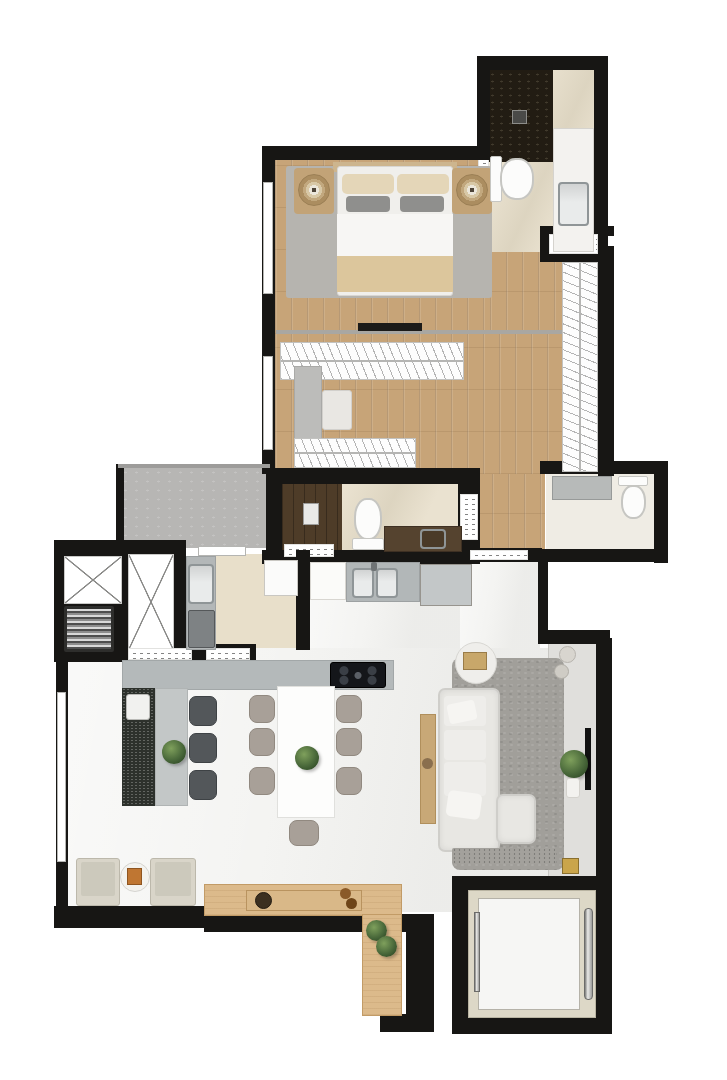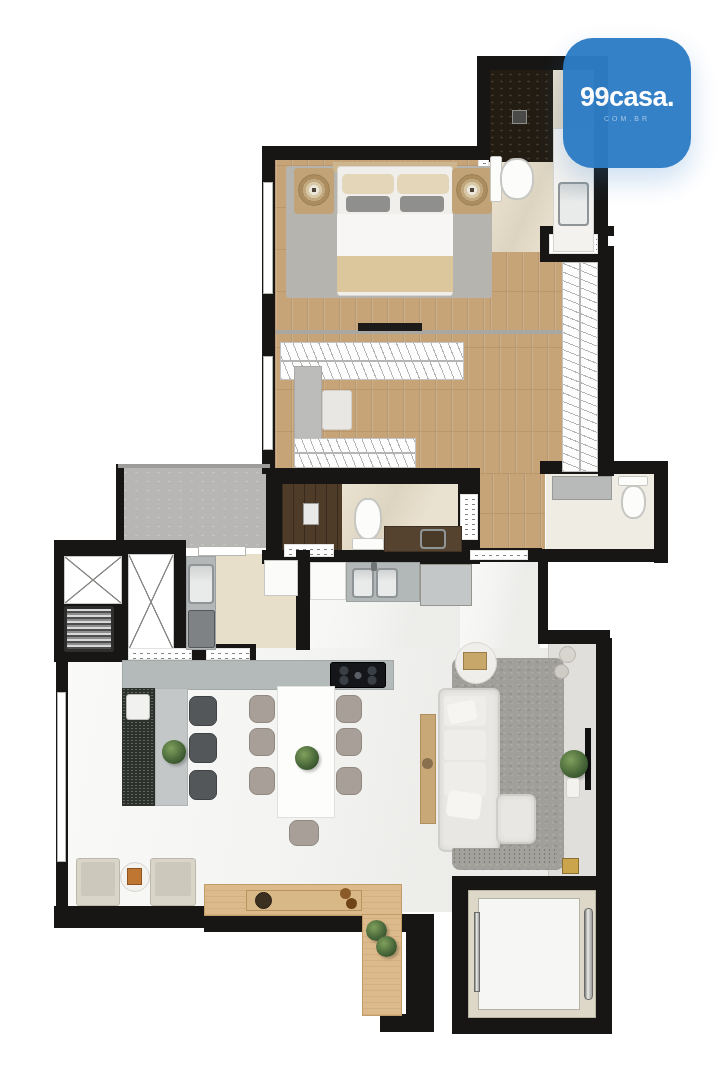--- a/index.html
+++ b/index.html
@@ -215,17 +215,13 @@
     <div class="el t-circle" style="left: 255px; top: 892px; width: 17px; height: 17px; background: rgb(60, 48, 32); border: 1px solid rgb(36, 28, 18);"></div>
     <div class="el t-circle" style="left: 340px; top: 888px; width: 11px; height: 11px; background: rgb(138, 90, 40);"></div>
     <div class="el t-circle" style="left: 346px; top: 898px; width: 11px; height: 11px; background: rgb(111, 69, 24);"></div>
     <div class="el t-wood2" style="left: 362px; top: 914px; width: 40px; height: 102px;"></div>
     <div class="el t-plant" style="left: 366px; top: 920px; width: 21px; height: 21px;"></div>
     <div class="el t-plant" style="left: 376px; top: 936px; width: 21px; height: 21px;"></div>
     <div class="el t-rect" style="left: 468px; top: 890px; width: 128px; height: 128px; background: rgb(221, 216, 199); border: 1px solid rgb(185, 180, 162);"></div>
     <div class="el t-rect" style="left: 478px; top: 898px; width: 102px; height: 112px; background: rgb(246, 246, 244); border: 1px solid rgb(181, 178, 168);"></div>
     <div class="el t-metal-v" style="left: 474px; top: 912px; width: 6px; height: 80px;"></div>
     <div class="el t-metal-v" style="left: 584px; top: 908px; width: 9px; height: 92px; border-radius: 4px;"></div>
-    <div class="logo" style="background: rgb(46, 125, 198);">
-    <div class="logo-brand">99casa.</div>
-    <div class="logo-domain">COM.BR</div>
-  </div>
 </div>
 
 </body></html>

